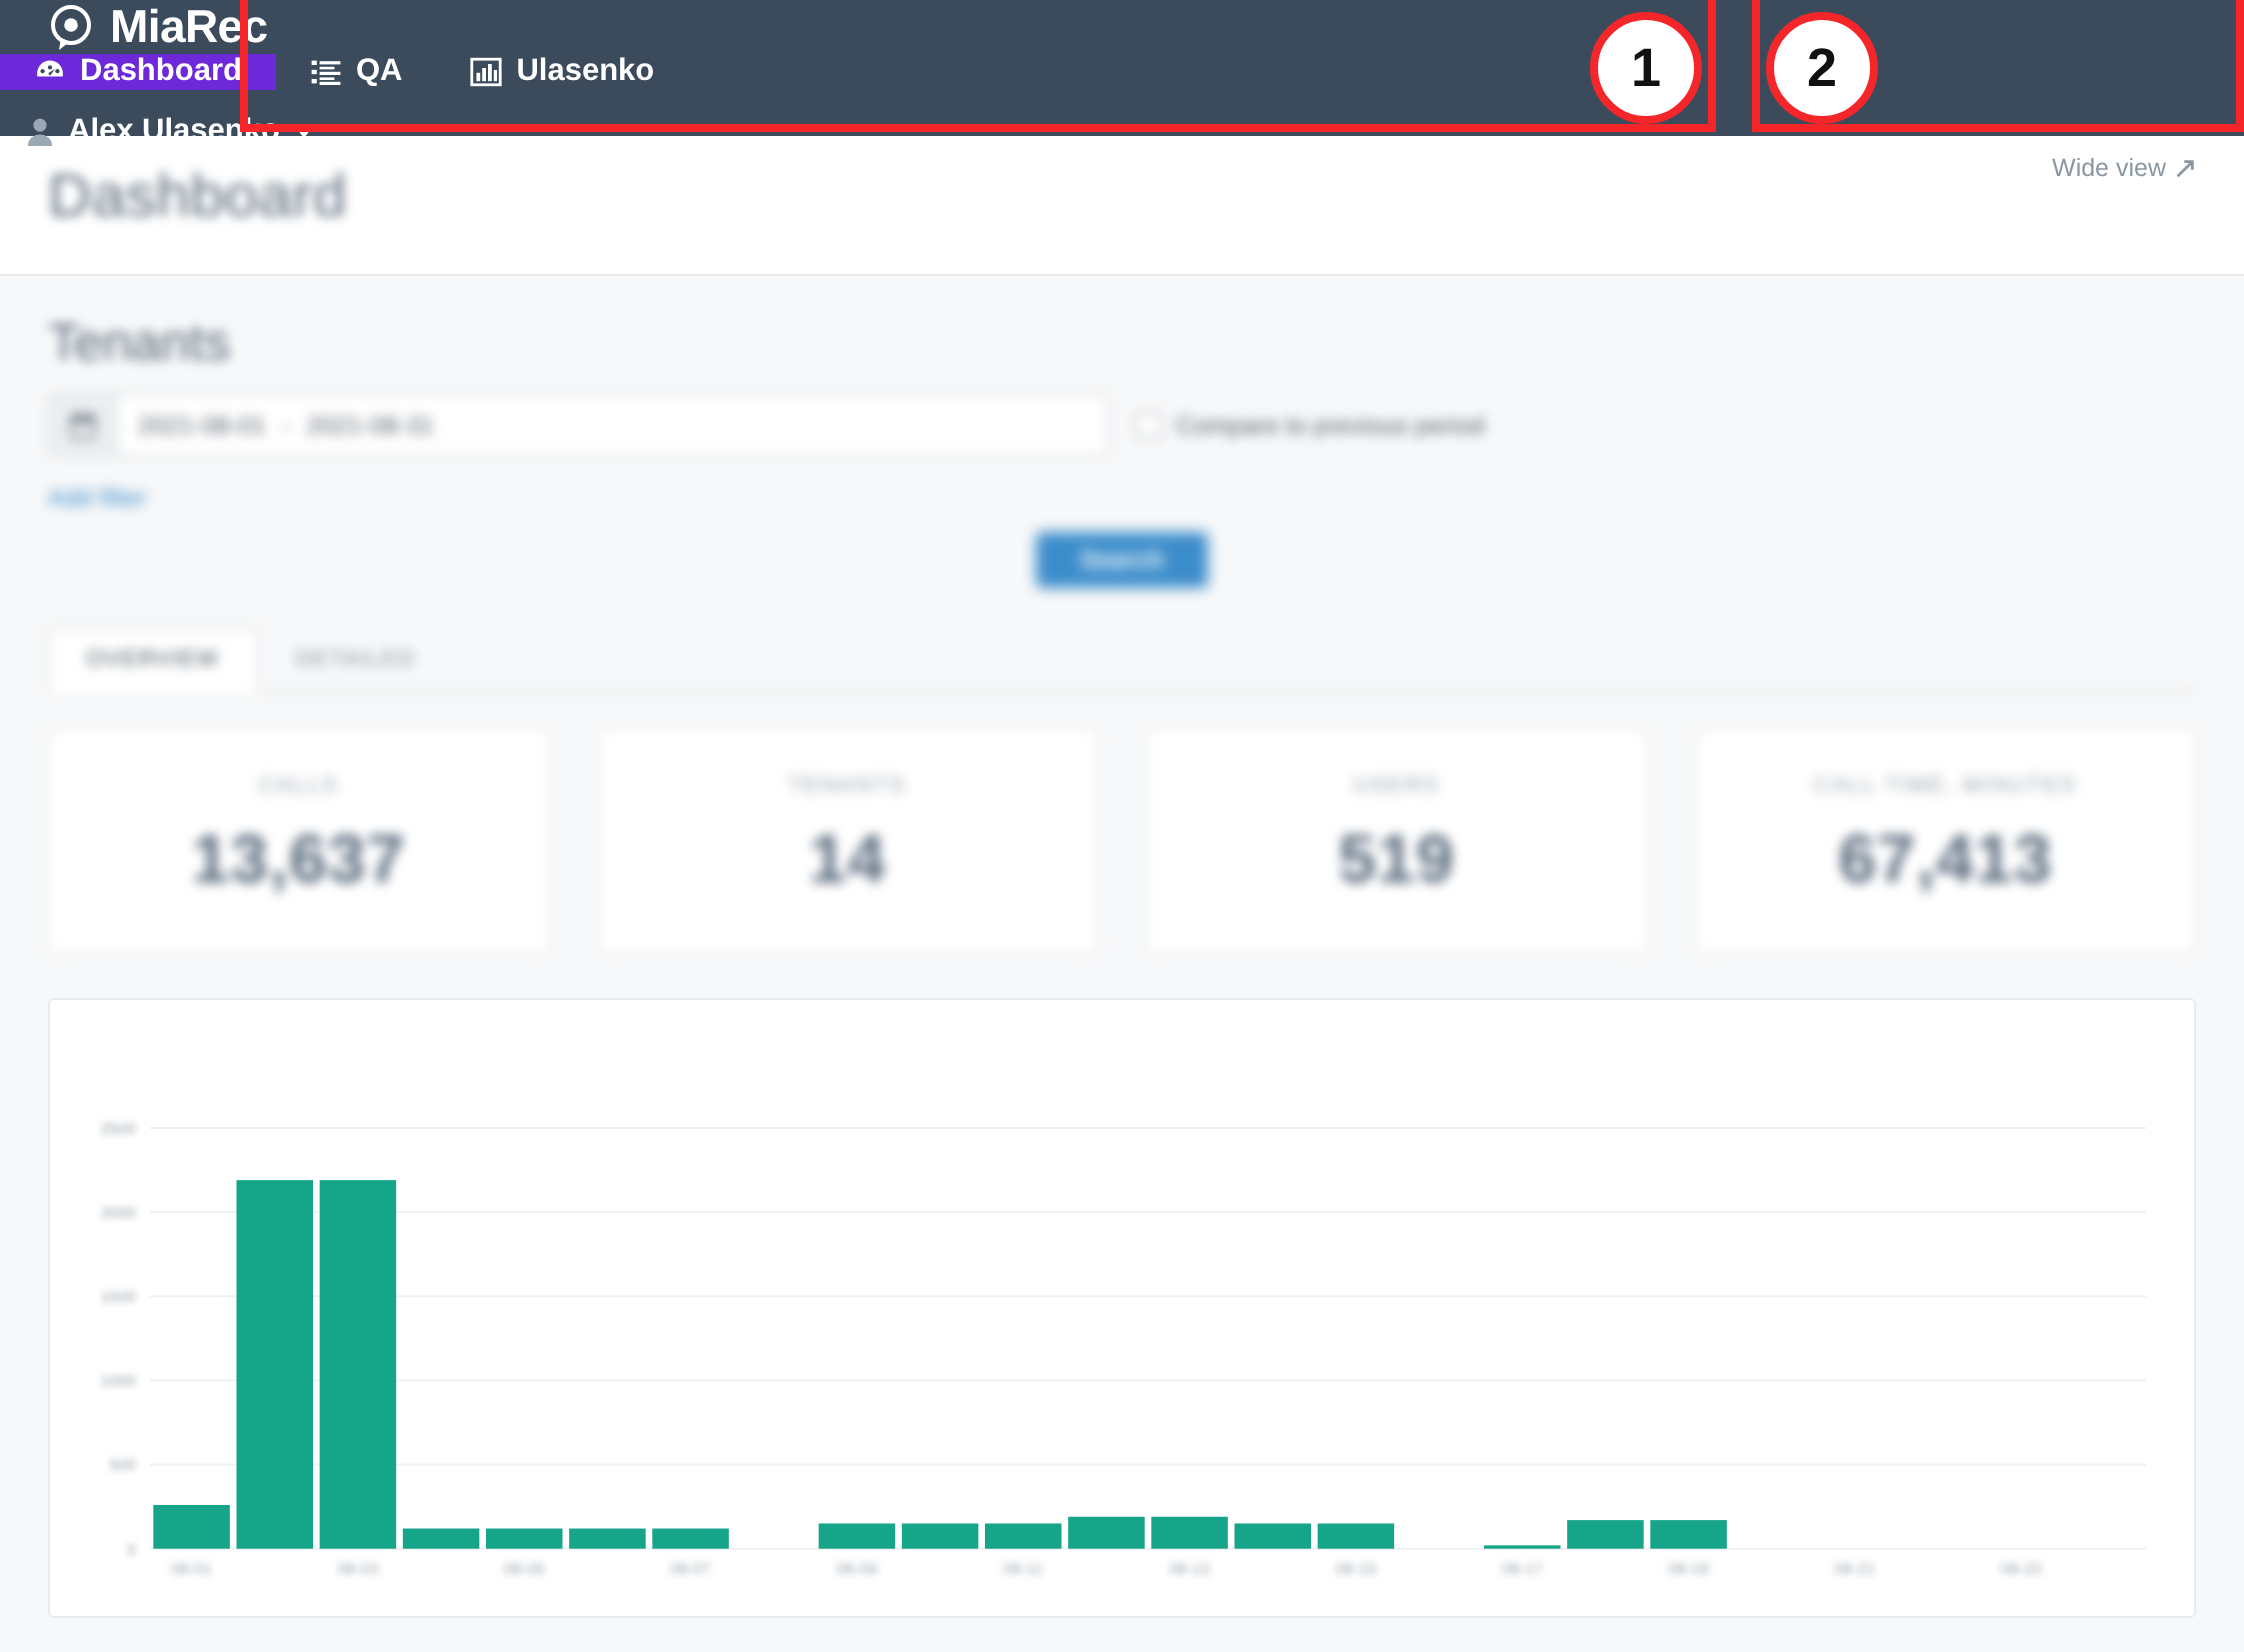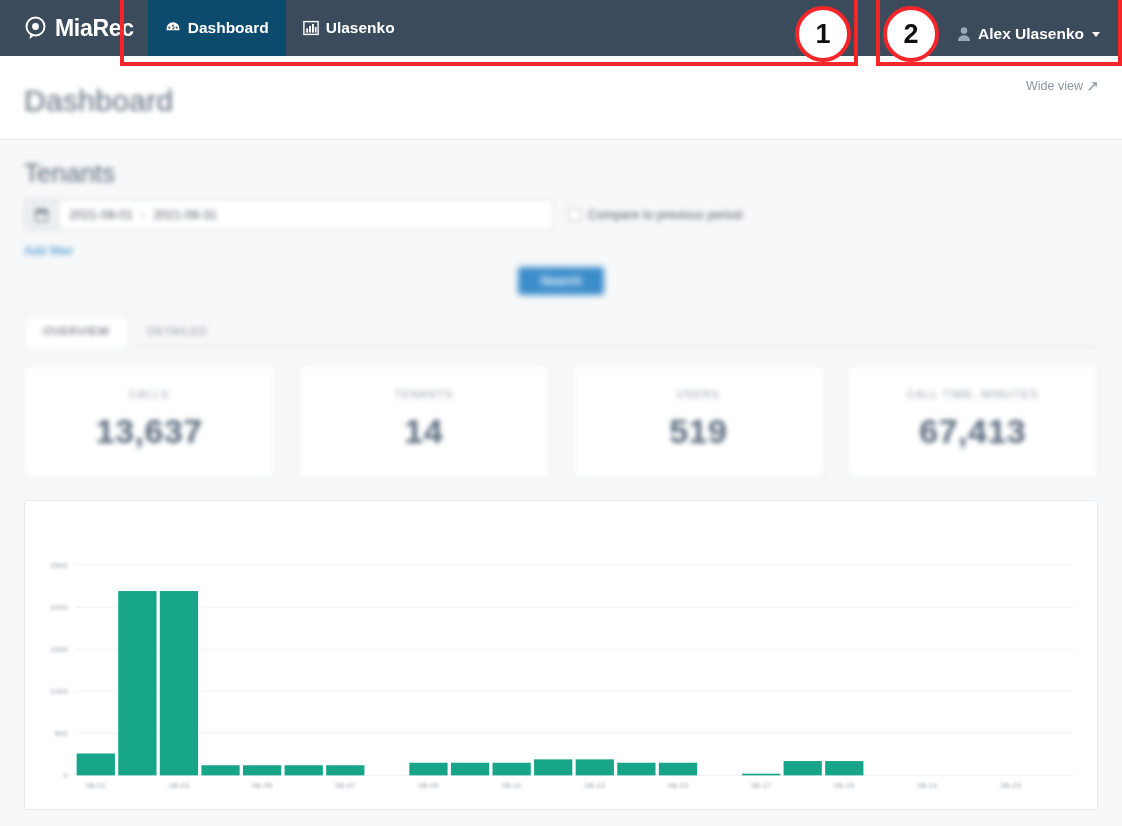--- a/index.html
+++ b/index.html
@@ -10,26 +10,27 @@
     height: 826px;
     overflow: hidden;
     background: #ffffff;
     font-family: "Liberation Sans", sans-serif;
     -webkit-font-smoothing: antialiased;
     position: relative;
   }
 
   
   .navbar {
-    height: 56px;
+    height: 68px;
     background: #3b4b5c;
     display: flex;
     align-items: stretch;
     position: relative;
     z-index: 2;
+    flex-direction: column;
   }
   .brand {
     display: flex;
     align-items: center;
     gap: 7px;
     padding: 0 14px 0 24px;
     color: #ffffff;
     font-size: 23px;
     font-weight: bold;
     letter-spacing: -0.3px;
@@ -43,21 +44,21 @@
     align-items: center;
     gap: 7px;
     padding: 0 17px;
     color: #ffffff;
     font-size: 15.5px;
     font-weight: bold;
     white-space: nowrap;
     cursor: pointer;
     text-decoration: none;
   }
-  .nav-item.active { background: #0c4a6e; }
+  .nav-item.active { background: #6d28d9; }
   .nav-ico { width: 16px; height: 16px; display: block; flex: 0 0 16px; }
 
   .nav-spacer { flex: 1 1 auto; }
   .nav-user {
     display: flex;
     align-items: center;
     gap: 6px;
     padding: 0 22px 0 12px;
     color: #ffffff;
     font-size: 15.5px;
@@ -76,21 +77,20 @@
 
   
   .page { position: relative; }
 
   .page-head {
     background: #ffffff;
     padding: 14px 24px 18px 24px;
     border-bottom: 1px solid #e6e8ea;
     position: relative;
     height: 70px;
-    margin-top: 14px;
   }
   .page-title {
     font-size: 30px;
     color: #5b6b7b;
     font-weight: normal;
     filter: blur(2.6px);
     letter-spacing: .3px;
   }
   .wide-view {
     position: absolute;
@@ -282,20 +282,33 @@
         <path d="M8 2.2A6.4 6.4 0 0 0 1.6 8.6v1.6h12.8V8.6A6.4 6.4 0 0 0 8 2.2z" fill="#ffffff"></path>
         <circle cx="4.3" cy="7.6" r="1.05" fill="#3b4b5c"></circle>
         <circle cx="11.7" cy="7.6" r="1.05" fill="#3b4b5c"></circle>
         <circle cx="8" cy="5.7" r="1.05" fill="#3b4b5c"></circle>
         <path d="M8 9.9 L10.6 6.4 L7.1 8.6 Z" fill="#3b4b5c"></path>
       </svg>
       <span>Dashboard</span>
     </a>
 
 
+    <a class="nav-item">
+      <svg class="nav-ico" viewBox="0 0 16 16">
+        <rect x="0.8" y="2.3" width="2.6" height="2.2" fill="#ffffff"></rect>
+        <rect x="0.8" y="6.9" width="2.6" height="2.2" fill="#ffffff"></rect>
+        <rect x="0.8" y="11.5" width="2.6" height="2.2" fill="#ffffff"></rect>
+        <rect x="4.8" y="2.6" width="10.4" height="1.6" fill="#ffffff"></rect>
+        <rect x="4.8" y="5.4" width="7.4" height="1.3" fill="#ffffff"></rect>
+        <rect x="4.8" y="7.9" width="10.4" height="1.6" fill="#ffffff"></rect>
+        <rect x="4.8" y="10.7" width="7.4" height="1.3" fill="#ffffff"></rect>
+        <rect x="4.8" y="12.9" width="10.4" height="1.6" fill="#ffffff"></rect>
+      </svg>
+      <span>QA</span>
+    </a>
 
     <a class="nav-item">
       <svg class="nav-ico" viewBox="0 0 16 16">
         <rect x="0.9" y="1.6" width="14.2" height="12.8" fill="none" stroke="#ffffff" stroke-width="1.4"></rect>
         <rect x="3.2" y="8.4" width="1.9" height="4.2" fill="#ffffff"></rect>
         <rect x="6.1" y="6.0" width="1.9" height="6.6" fill="#ffffff"></rect>
         <rect x="9.0" y="4.0" width="1.9" height="8.6" fill="#ffffff"></rect>
         <rect x="11.9" y="7.0" width="1.6" height="5.6" fill="#ffffff"></rect>
       </svg>
       <span>Ulasenko</span>

